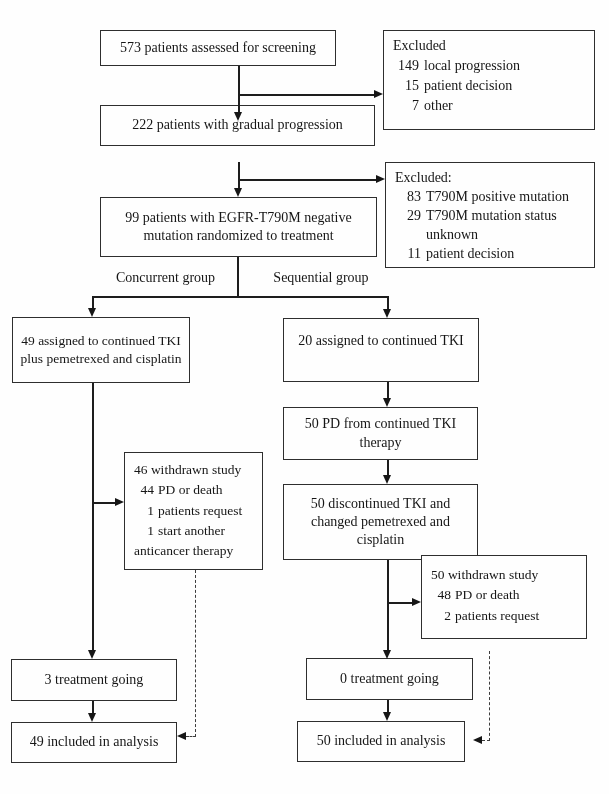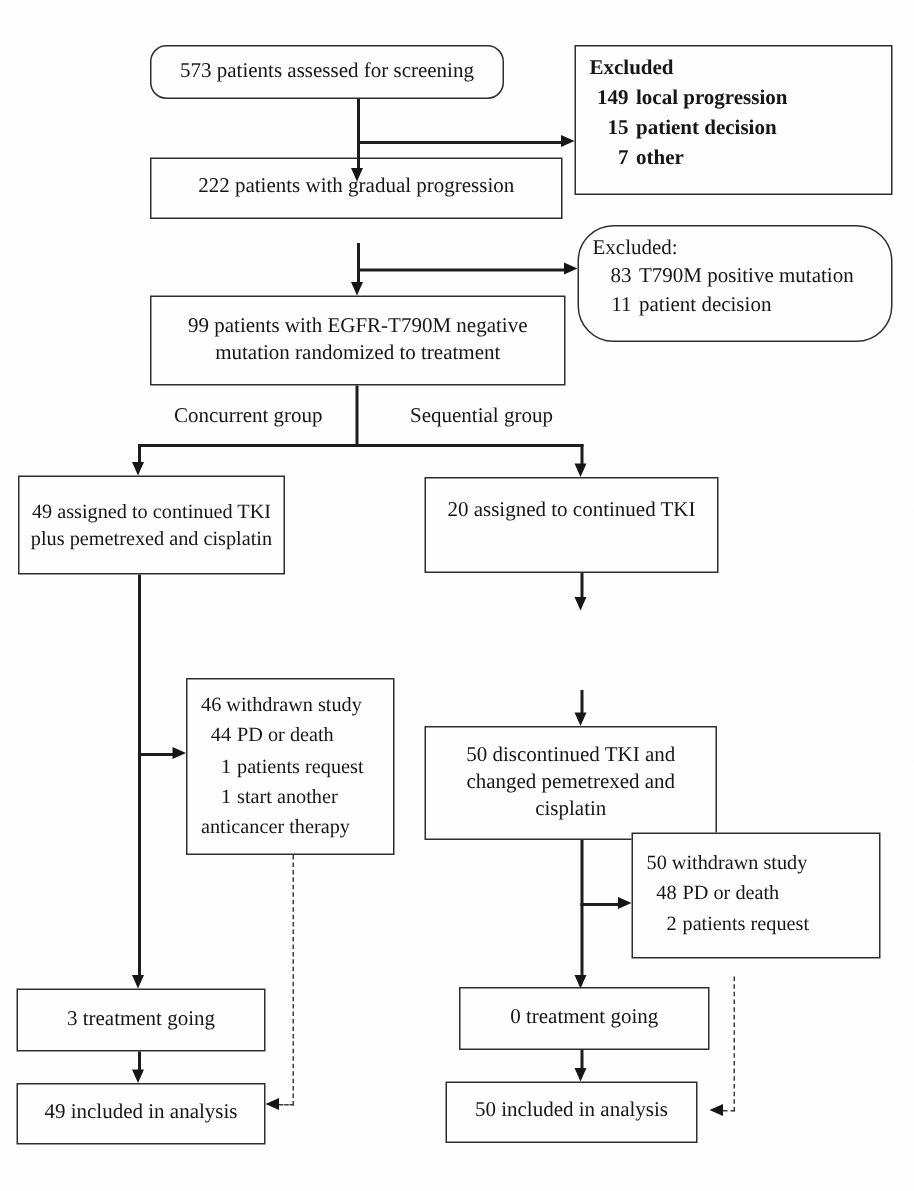--- a/index.html
+++ b/index.html
@@ -30,49 +30,53 @@
   .ah { position:absolute; width:0; height:0; }
   .ah-down  { border-left:4.5px solid transparent; border-right:4.5px solid transparent; border-top:9px solid #161616; }
   .ah-right { border-top:4.5px solid transparent; border-bottom:4.5px solid transparent; border-left:9px solid #161616; }
   .ah-left  { border-top:4.5px solid transparent; border-bottom:4.5px solid transparent; border-right:9px solid #161616; }
 </style>
 </head>
 <body>
 
 <div class="canvas">
 
-  <div class="node center" style="left:100px; top:30px; width:236px; height:36px;border-radius:11px;">
+  <div class="node center" style="left:100px; top:30px; width:236px; height:36px;">
     <span>573 patients assessed for screening</span>
   </div>
 
-  <div class="node listbox" style="left:383px; top:30px; width:212px; height:100px;font-weight:bold;">
+  <div class="node listbox" style="left:383px; top:30px; width:212px; height:100px;">
     <div>Excluded</div>
     <div class="item">
       <span class="num">149</span>
       <span class="txt">local progression</span>
     </div>
     <div class="item">
       <span class="num">15</span>
       <span class="txt">patient decision</span>
     </div>
     <div class="item">
       <span class="num">7</span>
       <span class="txt">other</span>
     </div>
   </div>
 
   <div class="node center" style="left:100px; top:105px; width:275px; height:41px;">
     <span>222 patients with gradual progression</span>
   </div>
 
-  <div class="node listbox" style="left:385px; top:150px; width:210px; height:78px; line-height:1.36;border-radius:24px;">
+  <div class="node listbox" style="left:385px; top:162px; width:210px; height:106px; line-height:1.36;">
     <div>Excluded:</div>
     <div class="item">
       <span class="num">83</span>
       <span class="txt">T790M positive mutation</span>
+    </div>
+    <div class="item">
+      <span class="num">29</span>
+      <span class="txt">T790M mutation status unknown</span>
     </div>
     <div class="item">
       <span class="num">11</span>
       <span class="txt">patient decision</span>
     </div>
   </div>
 
   <div class="node center" style="left:100px; top:197px; width:277px; height:60px;">
     <span>99 patients with EGFR-T790M negative</span>
     <span>mutation randomized to treatment</span>
@@ -108,20 +112,24 @@
   </div>
 
   <div class="node center" style="left:11px; top:722px; width:166px; height:41px;">
     <span>49 included in analysis</span>
   </div>
 
   <div class="node center topalign" style="left:283px; top:318px; width:196px; height:64px;">
     <span>20 assigned to continued TKI</span>
   </div>
 
+  <div class="node center" style="left:283px; top:407px; width:195px; height:53px;">
+    <span>50 PD from continued TKI</span>
+    <span>therapy</span>
+  </div>
 
   <div class="node center" style="left:283px; top:484px; width:195px; height:76px;">
     <span>50 discontinued TKI and</span>
     <span>changed pemetrexed and</span>
     <span>cisplatin</span>
   </div>
 
   <div class="node listbox small" style="left:421px; top:555px; width:166px; height:84px; line-height:1.5; padding-top:9px;">
     <div>50 withdrawn study</div>
     <div class="item">

